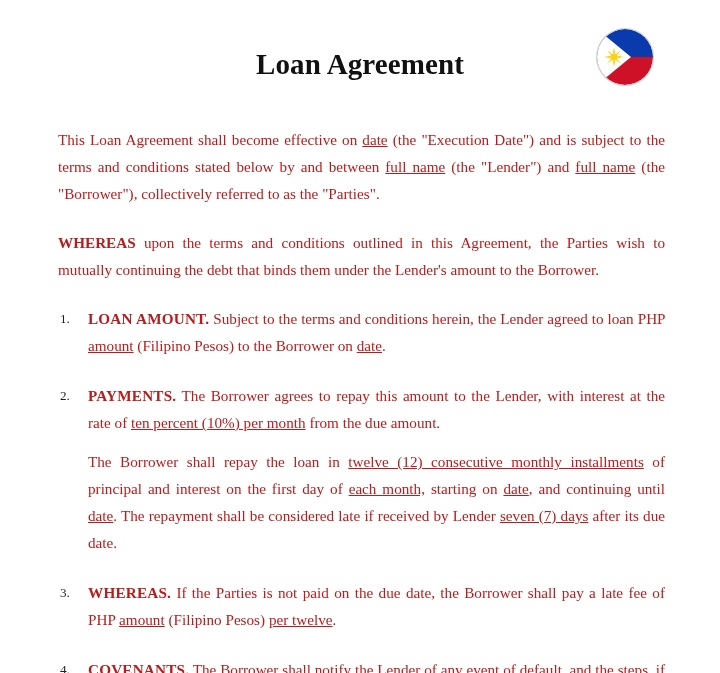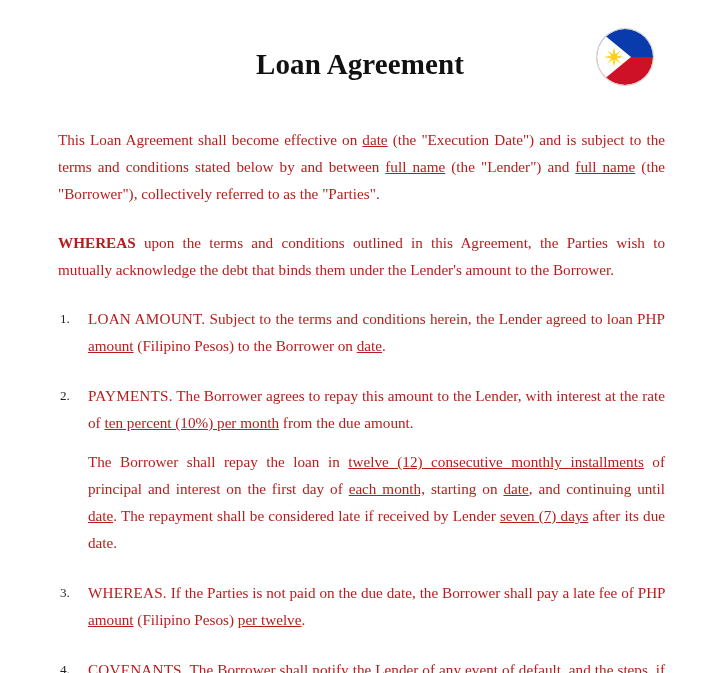--- a/index.html
+++ b/index.html
@@ -120,21 +120,21 @@
     line-height: 27px;
     color: #1f1f1f;
   }
   ol.clauses > li p.para {
     margin-bottom: 12px;
   }
   ol.clauses > li p.para:last-child {
     margin-bottom: 0;
   }
   .clause-title {
-    font-weight: normal;
+    font-weight: bold;
     letter-spacing: 0.2px;
   }
 </style>
 </head>
 <body>
 
 <div class="page">
 
   <div class="flag-badge">
     <div class="flag-inner">
@@ -158,21 +158,21 @@
       </svg>
     </div>
   </div>
 
   <h1 class="doc-title">Loan Agreement</h1>
 
   <div class="body-block">
 
     <p class="para"><span>This Loan Agreement shall become effective on </span><span class="u">date</span><span> (the "Execution Date") and is subject to the terms and conditions stated below by and between </span><span class="u">full name</span><span> (the "Lender") and </span><span class="u">full name</span><span> (the "Borrower"), collectively referred to as the "Parties".</span></p>
 
-    <p class="para"><span class="b">WHEREAS</span><span> upon the terms and conditions outlined in this Agreement, the Parties wish to mutually acknowledge the debt that binds them under the Lender's amount to the Borrower.</span></p>
+    <p class="para"><span class="b">WHEREAS</span><span> upon the terms and conditions outlined in this Agreement, the Parties wish to mutually continuing the debt that binds them under the Lender's amount to the Borrower.</span></p>
 
     <ol class="clauses">
 
       <li>
         <p class="para"><span class="clause-title">LOAN AMOUNT.</span><span> Subject to the terms and conditions herein, the Lender agreed to loan PHP </span><span class="u">amount</span><span> (Filipino Pesos) to the Borrower on </span><span class="u">date</span><span>.</span></p>
       </li>
 
       <li>
         <p class="para"><span class="clause-title">PAYMENTS.</span><span> The Borrower agrees to repay this amount to the Lender, with interest at the rate of </span><span class="u">ten percent (10%) per month</span><span> from the due amount.</span></p>
         <p class="para"><span>The Borrower shall repay the loan in </span><span class="u">twelve (12) consecutive monthly installments</span><span> of principal and interest on the first day of </span><span class="u">each month,</span><span> starting on </span><span class="u">date</span><span>, and continuing until </span><span class="u">date</span><span>. The repayment shall be considered late if received by Lender </span><span class="u">seven (7) days</span><span> after its due date.</span></p>

